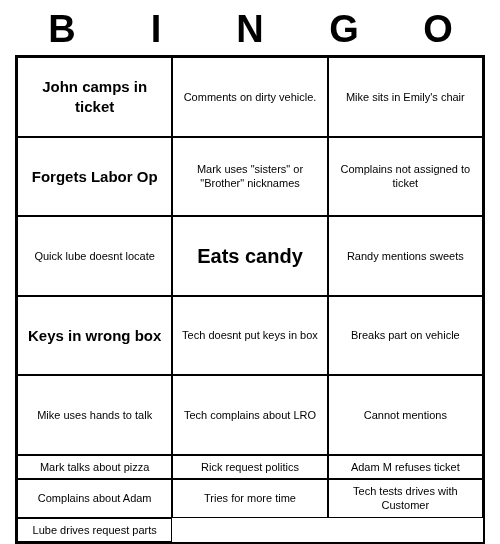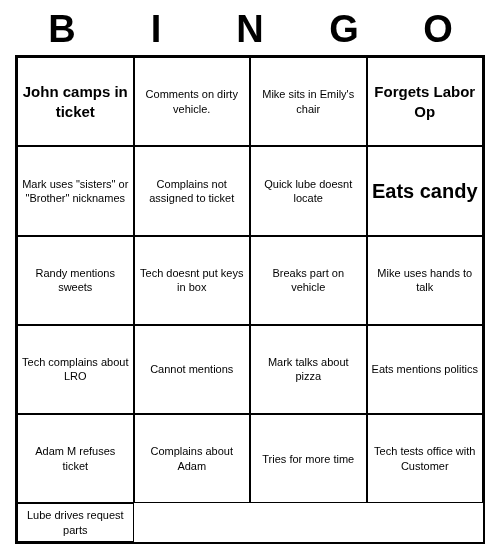--- a/index.html
+++ b/index.html
@@ -21,21 +21,21 @@
     }
     .bingo-letter {
       font-size: 38px;
       font-weight: bold;
       width: 86px;
       text-align: center;
       font-family: Arial, sans-serif;
     }
     #bingo-grid {
       display: grid;
-      grid-template-columns: repeat(4, 1fr);
+      grid-template-columns: repeat(3, 1fr);
       grid-template-rows: repeat(5, 1fr);
       width: 470px;
       height: 490px;
       border: 2px solid #000;
     }
     .bingo-cell {
       border: 1px solid #000;
       display: flex;
       align-items: center;
       justify-content: center;
@@ -70,25 +70,26 @@
 
 <div class="bingo-cell medium-text">John camps in ticket</div>
     <div class="bingo-cell">Comments on dirty vehicle.</div>
     <div class="bingo-cell">Mike sits in Emily's chair</div>
     <div class="bingo-cell medium-text">Forgets Labor Op</div>
     <div class="bingo-cell">Mark uses "sisters" or "Brother" nicknames</div>
     <div class="bingo-cell">Complains not assigned to ticket</div>
     <div class="bingo-cell">Quick lube doesnt locate</div>
     <div class="bingo-cell large-text">Eats candy</div>
     <div class="bingo-cell">Randy mentions sweets</div>
+    <div class="bingo-cell medium-text">Keys in wrong box</div>
     <div class="bingo-cell">Tech doesnt put keys in box</div>
     <div class="bingo-cell">Breaks part on vehicle</div>
     <div class="bingo-cell">Mike uses hands to talk</div>
     <div class="bingo-cell">Tech complains about LRO</div>
     <div class="bingo-cell">Cannot mentions</div>
     <div class="bingo-cell">Mark talks about pizza</div>
-    <div class="bingo-cell">Eats mentions politics</div>
+    <div class="bingo-cell">Rick request politics</div>
     <div class="bingo-cell">Adam M refuses ticket</div>
     <div class="bingo-cell">Complains about Adam</div>
     <div class="bingo-cell">Tries for more time</div>
-    <div class="bingo-cell">Tech tests office with Customer</div>
+    <div class="bingo-cell">Tech tests drives with Customer</div>
     <div class="bingo-cell">Lube drives request parts</div>
   </div>
 
 </body></html>

